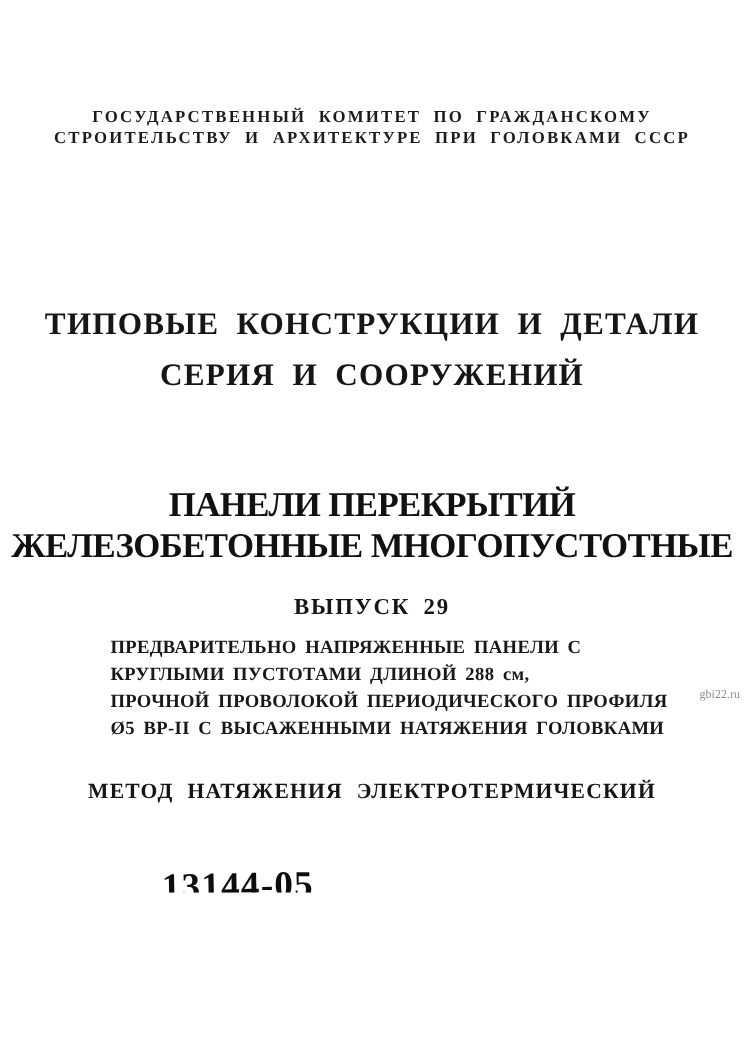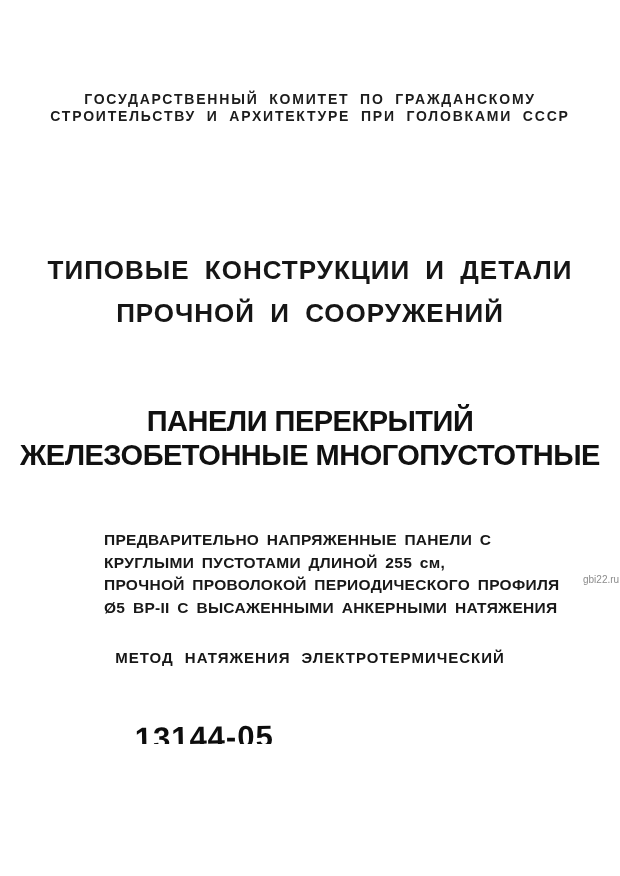--- a/index.html
+++ b/index.html
@@ -6,21 +6,21 @@
     margin: 0;
     padding: 0;
     background: #ffffff;
   }
   .page {
     position: relative;
     width: 620px;
     height: 744px;
     background: #ffffff;
     overflow: hidden;
-    font-family: Liberation Sans, sans-serif;
+    font-family: Liberation Serif, serif;
     color: #161616;
     border-radius: 10px;
   }
   .abs { position: absolute; white-space: nowrap; }
   .centered {
     left: 0;
     width: 620px;
     text-align: center;
   }
 
@@ -70,35 +70,35 @@
     top: 496px;
     font-size: 19px;
     font-weight: bold;
     letter-spacing: 1.5px;
     word-spacing: 5px;
   }
 
   
   .desc-block {
     top: 529px;
-    left: 104px;
+    left: 92px;
     line-height: 22.5px;
     font-size: 15.5px;
     font-weight: bold;
     letter-spacing: 0.3px;
     word-spacing: 3px;
     text-align: left;
     color: #181818;
   }
   .desc-line { white-space: nowrap; }
 
   
   .method-label {
     top: 649px;
-    font-size: 15px;
+    font-size: 18px;
     font-weight: bold;
     letter-spacing: 1px;
     word-spacing: 6px;
   }
 
   
   .stamp {
     top: 722px;
     left: 133px;
     transform: rotate(-1deg);
@@ -133,32 +133,33 @@
 </style>
 </head>
 <body>
 
 <div class="page">
 
   <div class="abs centered org-line org-line1">ГОСУДАРСТВЕННЫЙ КОМИТЕТ ПО ГРАЖДАНСКОМУ</div>
   <div class="abs centered org-line org-line2">СТРОИТЕЛЬСТВУ И АРХИТЕКТУРЕ ПРИ ГОЛОВКАМИ СССР</div>
 
   <div class="abs centered catalog-line catalog-line1">ТИПОВЫЕ КОНСТРУКЦИИ И ДЕТАЛИ</div>
-  <div class="abs centered catalog-line catalog-line2">ПРОЧНОЙ И СООРУЖЕНИЙ</div>
+  <div class="abs centered catalog-line catalog-line2">СЕРИЯ И СООРУЖЕНИЙ</div>
 
 
   <div class="abs centered main-title-line main-title-line1">ПАНЕЛИ ПЕРЕКРЫТИЙ</div>
   <div class="abs centered main-title-line main-title-line2">ЖЕЛЕЗОБЕТОННЫЕ МНОГОПУСТОТНЫЕ</div>
 
+  <div class="abs centered issue-label">ВЫПУСК 29</div>
 
   <div class="abs desc-block">
     <div class="desc-line">ПРЕДВАРИТЕЛЬНО НАПРЯЖЕННЫЕ ПАНЕЛИ С</div>
-    <div class="desc-line">КРУГЛЫМИ ПУСТОТАМИ ДЛИНОЙ 255 см,</div>
+    <div class="desc-line">КРУГЛЫМИ ПУСТОТАМИ ДЛИНОЙ 288 см,</div>
     <div class="desc-line">ПРОЧНОЙ ПРОВОЛОКОЙ ПЕРИОДИЧЕСКОГО ПРОФИЛЯ</div>
-    <div class="desc-line">Ø5 ВР-II С ВЫСАЖЕННЫМИ АНКЕРНЫМИ НАТЯЖЕНИЯ</div>
+    <div class="desc-line">Ø5 ВР-II С ВЫСАЖЕННЫМИ НАТЯЖЕНИЯ ГОЛОВКАМИ</div>
   </div>
 
   <div class="abs centered method-label">МЕТОД НАТЯЖЕНИЯ ЭЛЕКТРОТЕРМИЧЕСКИЙ</div>
 
   <div class="abs stamp">
     <div class="stamp-number">13144-05</div>
     <div class="stamp-price">ЦЕНА 0-62</div>
   </div>
 
   <div class="abs watermark">gbi22.ru</div>

